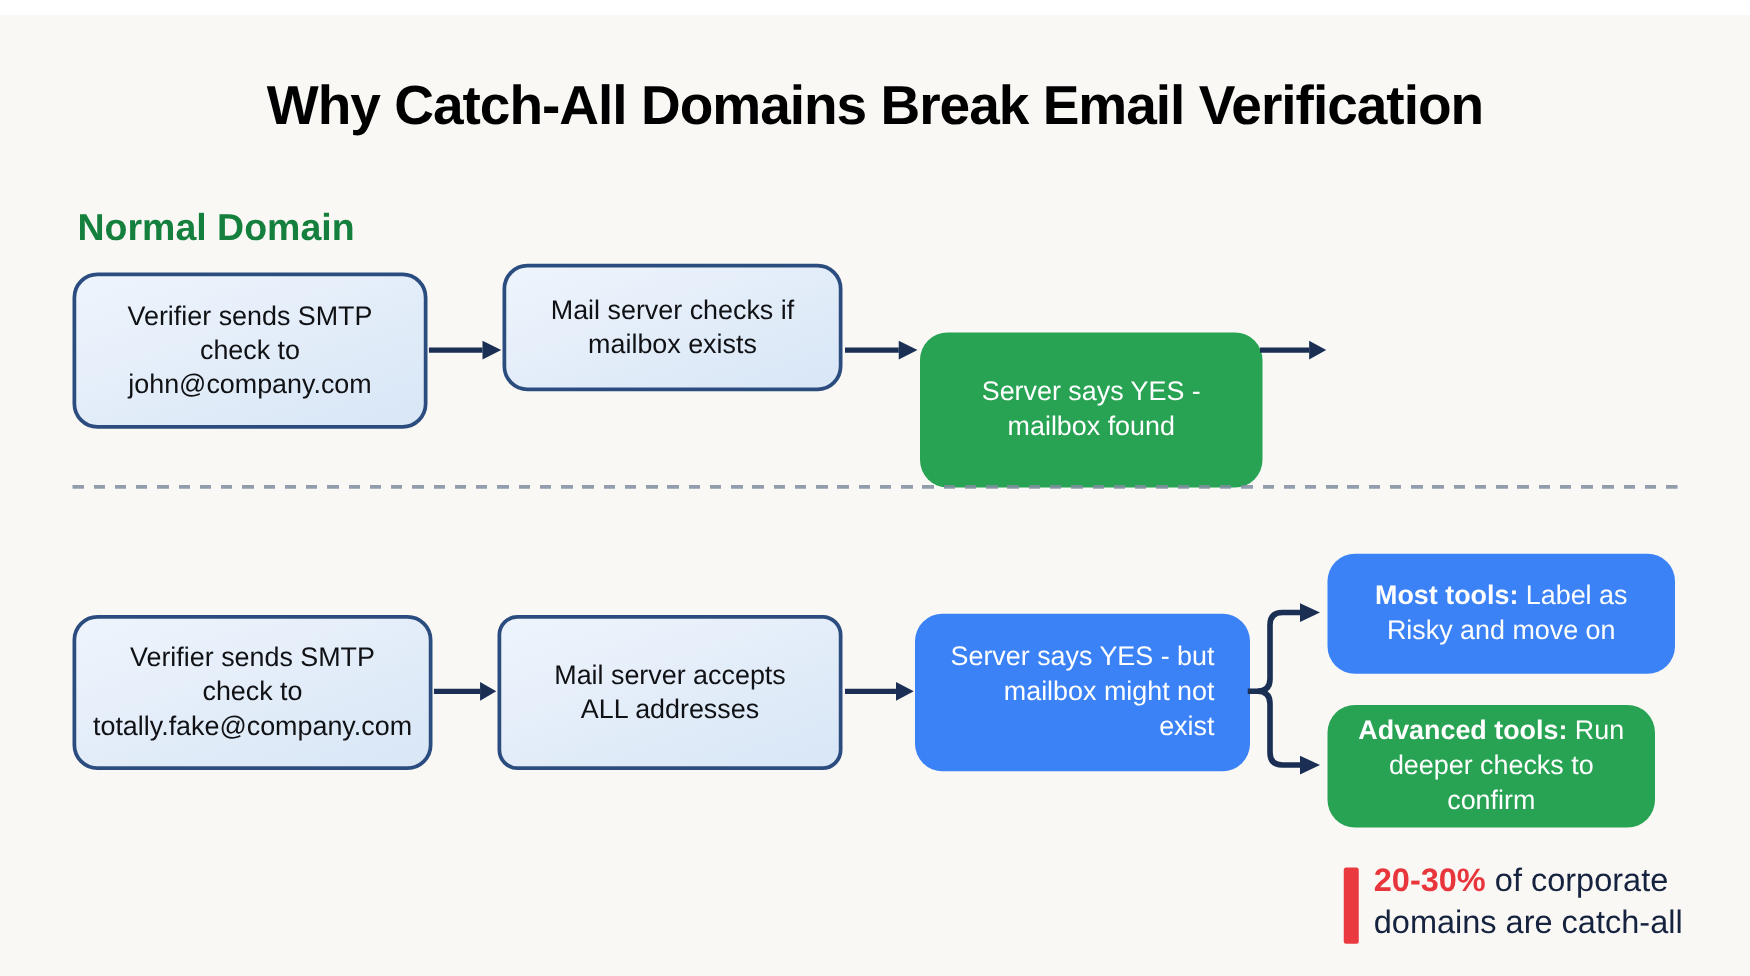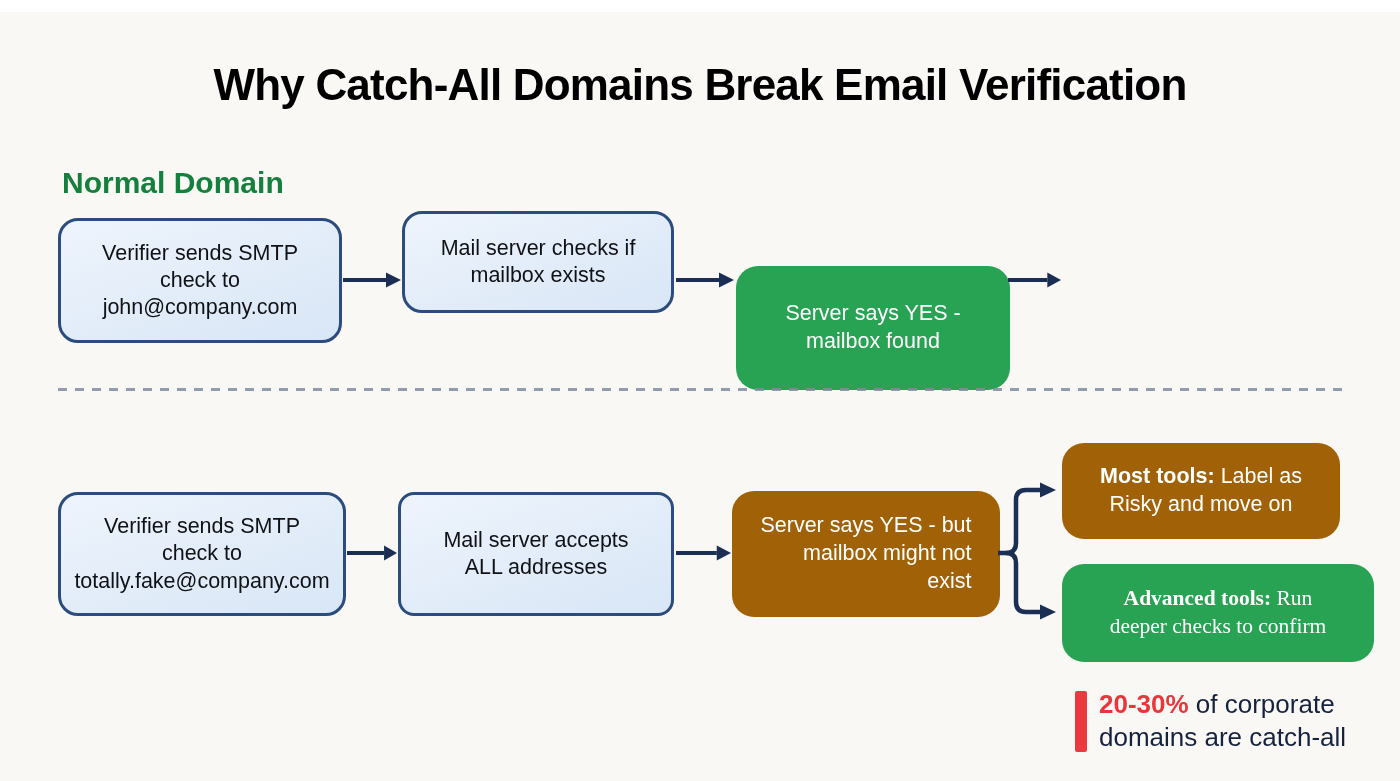--- a/index.html
+++ b/index.html
@@ -25,52 +25,52 @@
   .box {
     position:absolute; display:flex; align-items:center; justify-content:center;
     text-align:center; white-space:pre-line; box-sizing:border-box; padding:6px 12px;
   }
   .box.blue {
     background:linear-gradient(160deg,#eef4fc 0%,#d8e6f6 100%);
     border:3.5px solid #2b4c7e; border-radius:20px;
     color:#101114; font-size:21.5px; line-height:1.27;
   }
   .box.green  { background:#27a353; border-radius:22px; color:#ffffff; font-size:21.5px; line-height:1.3; }
-  .box.orange { background:#a16207; border-radius:22px; color:#ffffff; font-size:21.5px; line-height:1.3; }
+  .box.orange { background:#3b82f6; border-radius:22px; color:#ffffff; font-size:21.5px; line-height:1.3; }
   .box b { font-weight:700; }
 
   
   #n1 { left:58px;   top:218px; width:284px; height:125px; }
   #n2 { left:402px;  top:211px; width:272px; height:102px; }
   #n3 { left:736px;  top:219px; width:274px; height:124px;margin-top:47px; }
   #n4 { left:1062px; top:219px; width:278px; height:124px; }
 
   
   #c1 { left:58px;   top:492px; width:288px; height:124px; }
   #c2 { left:398px;  top:492px; width:276px; height:124px;border-radius:16px; }
   #c3 { left:732px;  top:491px; width:268px; height:126px;text-align:right; }
   #o1 { left:1062px; top:443px; width:278px; height:96px;  }
-  #o2 { left:1062px; top:564px; width:312px; height:98px;font-family:Liberation Serif, serif;  }
+  #o2 { left:1062px; top:564px; width:262px; height:98px;  }
 
   .arrow { position:absolute; height:20px; }
   #a1 { left:343px;  top:270px; width:58px; }
   #a2 { left:676px;  top:270px; width:58px; }
   #a3 { left:1008px; top:270px; width:53px; }
   #a4 { left:347px;  top:543px; width:50px; }
   #a5 { left:676px;  top:543px; width:55px; }
 
   .brace { position:absolute; left:998px; top:440px; width:64px; height:230px; }
 
   .divider {
     position:absolute; left:58px; top:388px; width:1284px; height:3px;
     background:repeating-linear-gradient(90deg,#7f8da0 0 9px, transparent 9px 17px);
     opacity:0.85;
   }
 
-  .stat { position:absolute; left:1075px; top:688px; display:flex; align-items:center; }
+  .stat { position:absolute; left:1075px; top:688px; display:flex; align-items:flex-end; }
   .stat-bar { width:12px; height:61px; background:#ea3a40; border-radius:2px; flex:0 0 auto; }
   .stat-text {
     margin-left:12px; font-size:26px; line-height:1.28;
     color:#16233f; white-space:pre-line; font-weight:500;
   }
   .stat-highlight { color:#e8363c; font-weight:800; }
 </style>
 </head>
 <body>
 

